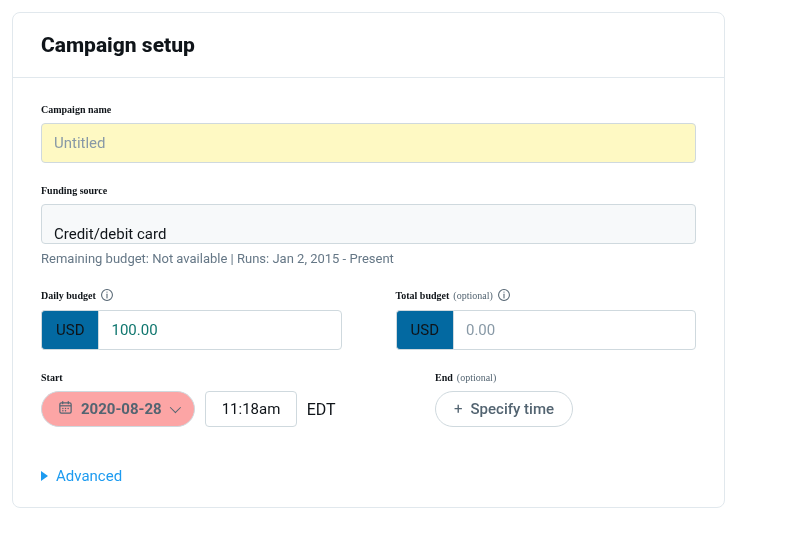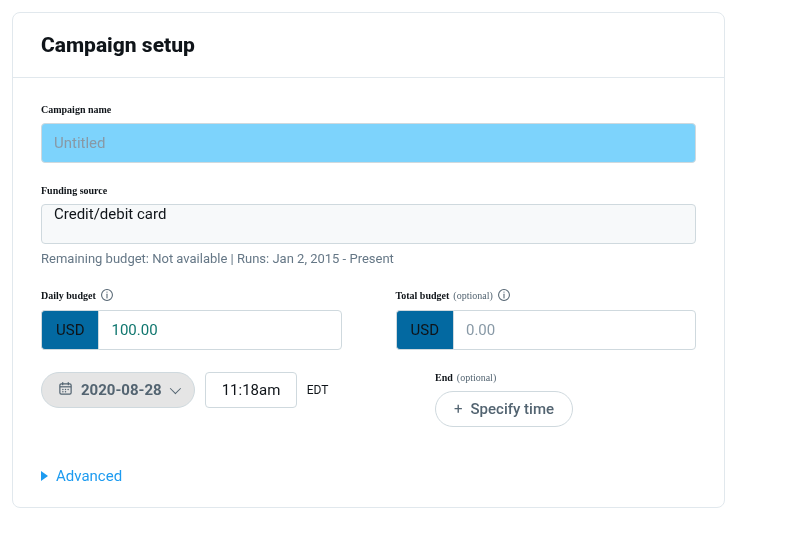--- a/index.html
+++ b/index.html
@@ -49,37 +49,37 @@
       color: #536471;
     }
     .text-input {
       width: 100%;
       height: 40px;
       border: 1px solid #cfd9de;
       border-radius: 4px;
       padding: 0 12px;
       font-size: 15px;
       color: #0f1419;
-      background: #7dd3fc;
+      background: #fef9c3;
       font-family: inherit;
     }
     .text-input::placeholder {
       color: #8899a6;
     }
     .readonly-box {
       width: 100%;
       height: 40px;
       border: 1px solid #cfd9de;
       border-radius: 4px;
       padding: 0 12px;
       font-size: 15px;
       color: #0f1419;
       background: #f7f9fa;
       display: flex;
-      align-items: flex-start;
+      align-items: flex-end;
     }
     .helper-text {
       font-size: 13px;
       color: #657786;
       margin-top: 7px;
     }
     .row {
       display: flex;
       gap: 54px;
     }
@@ -132,36 +132,36 @@
       display: inline-flex;
       align-items: center;
       gap: 8px;
       height: 36px;
       padding: 0 16px;
       border: 1px solid #cfd9de;
       border-radius: 999px;
       font-size: 15px;
       font-weight: 700;
       color: #536471;
-      background: #e5e5e5;
+      background: #fca5a5;
       cursor: pointer;
     }
     .time-input {
       height: 36px;
       width: 92px;
       border: 1px solid #cfd9de;
       border-radius: 4px;
       padding: 0 16px;
       font-size: 15px;
       color: #0f1419;
       font-family: inherit;
       text-align: left;
     }
     .tz-label {
-      font-size: 12px;
+      font-size: 16px;
       color: #0f1419;
     }
     .specify-pill {
       display: inline-flex;
       align-items: center;
       gap: 8px;
       height: 36px;
       padding: 0 18px;
       border: 1px solid #cfd9de;
       border-radius: 999px;
@@ -264,20 +264,21 @@
         </div>
         <div class="input-group">
           <div class="currency-prefix">USD</div>
           <input type="text" class="amount-input" placeholder="0.00" style="">
         </div>
       </div>
     </div>
 
     <div class="row">
       <div class="col-narrow" style="width:340px;">
+        <div class="field-label">Start</div>
         <div class="start-row">
           <button type="button" class="date-pill">
             <span class="calendar-icon">
               <svg viewBox="0 0 16 16" fill="#536471">
                 <rect x="2" y="3" width="12" height="11" rx="1.5" fill="none" stroke="#536471" stroke-width="1.3"></rect>
                 <line x1="2" y1="6.2" x2="14" y2="6.2" stroke="#536471" stroke-width="1.3"></line>
                 <line x1="5" y1="1.7" x2="5" y2="4" stroke="#536471" stroke-width="1.3" stroke-linecap="round"></line>
                 <line x1="11" y1="1.7" x2="11" y2="4" stroke="#536471" stroke-width="1.3" stroke-linecap="round"></line>
                 <circle cx="5.2" cy="9" r="0.8"></circle>
                 <circle cx="8" cy="9" r="0.8"></circle>

